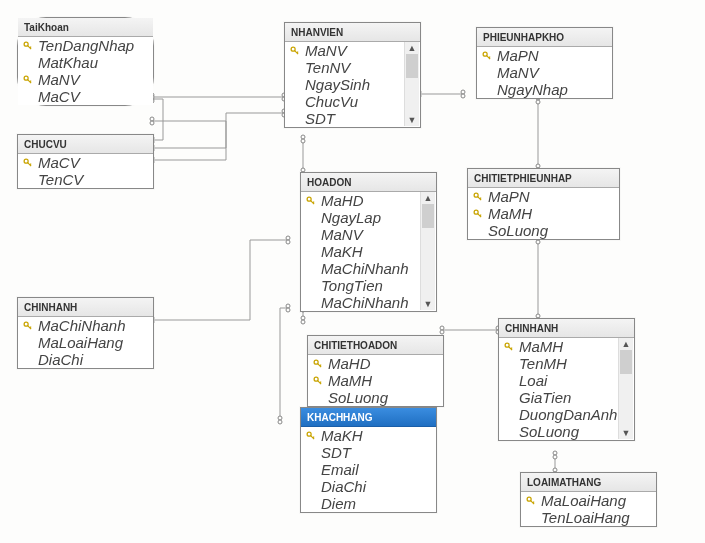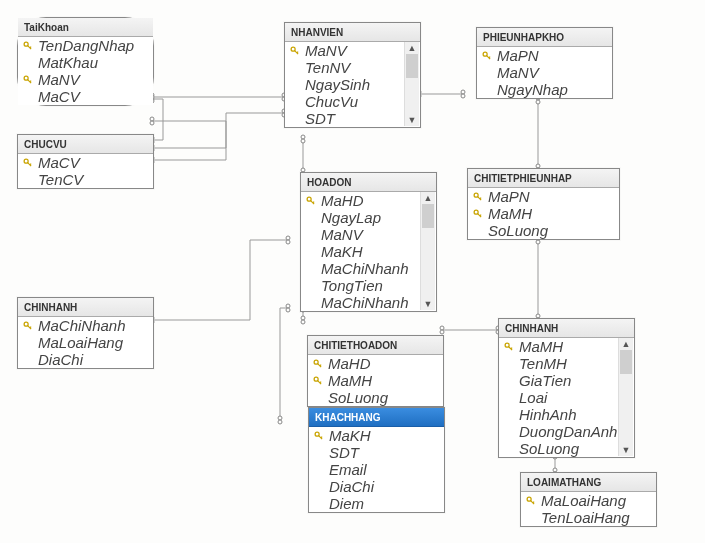--- a/index.html
+++ b/index.html
@@ -511,47 +511,43 @@
 </svg>
           </span>
           <span class="fname">MaMH</span>
         </div>
         <div class="row">
           <span class="keycol"></span>
           <span class="fname">TenMH</span>
         </div>
         <div class="row">
           <span class="keycol"></span>
+          <span class="fname">Loai</span>
+        </div>
+        <div class="row">
+          <span class="keycol"></span>
           <span class="fname">GiaTien</span>
-        </div>
-        <div class="row">
-          <span class="keycol"></span>
-          <span class="fname">Loai</span>
-        </div>
-        <div class="row">
-          <span class="keycol"></span>
-          <span class="fname">HinhAnh</span>
         </div>
         <div class="row">
           <span class="keycol"></span>
           <span class="fname">DuongDanAnh</span>
         </div>
         <div class="row">
           <span class="keycol"></span>
           <span class="fname">SoLuong</span>
         </div>
       </div>
       <div class="scroll">
         <div class="arrow">▲</div>
         <div class="thumb"></div>
         <div class="track"></div>
         <div class="arrow">▼</div>
       </div>
     </div>
-    <div class="table" style="left: 308px; top: 407px; width: 135px;">
+    <div class="table" style="left: 300px; top: 407px; width: 135px;">
       <div class="t-head sel">
         <span>KHACHHANG</span>
       </div>
       <div class="t-body">
         <div class="row">
           <span class="keycol">
             <svg width="10" height="10" viewBox="0 0 16 16">
   <circle cx="5" cy="5" r="3.2" fill="none" stroke="#c9a400" stroke-width="2"></circle>
   <line x1="7" y1="7" x2="13" y2="13" stroke="#c9a400" stroke-width="2"></line>
   <line x1="11" y1="11" x2="13" y2="9" stroke="#c9a400" stroke-width="2"></line>

